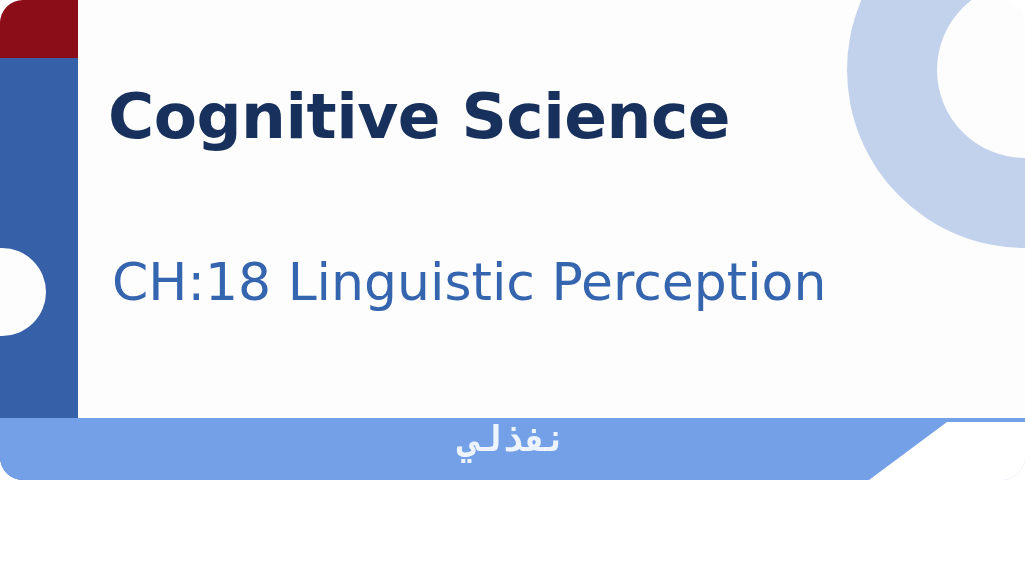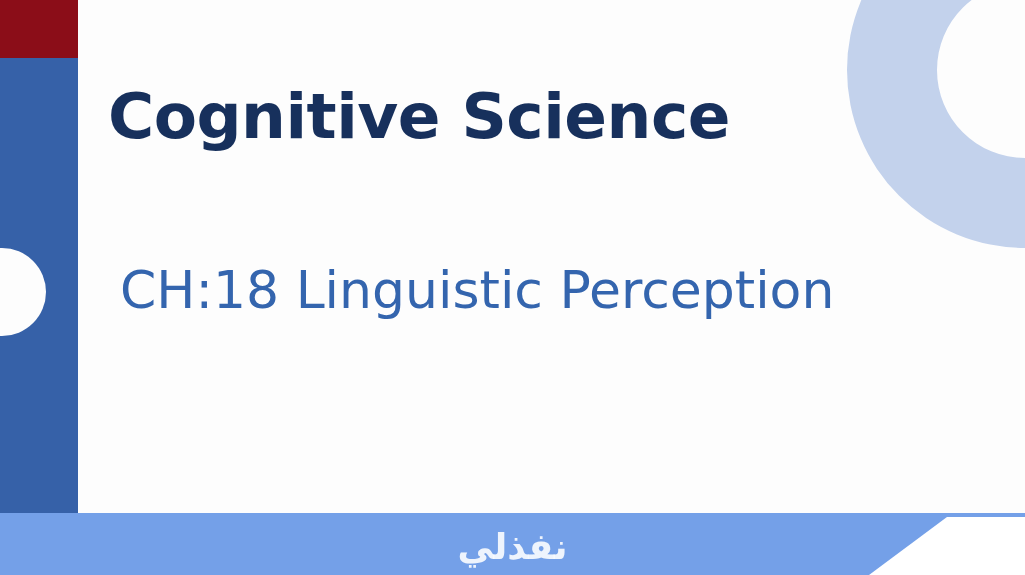--- a/index.html
+++ b/index.html
@@ -8,23 +8,24 @@
     padding: 0;
     background: #ffffff;
   }
   body {
     font-family: "DejaVu Sans", sans-serif;
   }
 
   .slide {
     position: relative;
     width: 1025px;
-    height: 575px;
+    height: 480px;
     overflow: hidden;
     background: #FDFDFD;
+    border-radius: 23px;
   }
 
   
   .ring-wrap {
     position: absolute;
     top: 0;
     right: 0;
     width: 240px;
     height: 260px;
     pointer-events: none;
@@ -86,21 +87,21 @@
     font-weight: 700;
     letter-spacing: -0.5px;
     line-height: 1.05;
     color: #17305C;
     white-space: nowrap;
   }
   .subtitle {
     position: absolute;
     left: 0;
     top: 250px;
-    margin: 12px;
+    margin: 4px;
     font-size: 52px;
     font-weight: 400;
     line-height: 1.1;
     color: #3465AE;
     white-space: nowrap;
   }
 
   
   .bottom-bar {
     position: absolute;
@@ -117,25 +118,26 @@
     bottom: 0;
     width: 0;
     height: 0;
     border-left: 78px solid transparent;
     border-bottom: 58px solid #FFFFFF;
     border-right: 78px solid #FFFFFF;
   }
   .watermark {
     position: absolute;
     left: 50%;
-    top: 16px;
+    top: 6px;
     transform: translateX(-50%);
     text-align: center;
     line-height: 1;
     user-select: none;
+    font-family: Liberation Mono, monospace;
   }
   .watermark-ar {
     display: block;
     font-size: 36px;
     font-weight: 700;
     color: rgba(255,255,255,0.88);
     letter-spacing: 2px;
     direction: rtl;
   }
   .watermark-en {

